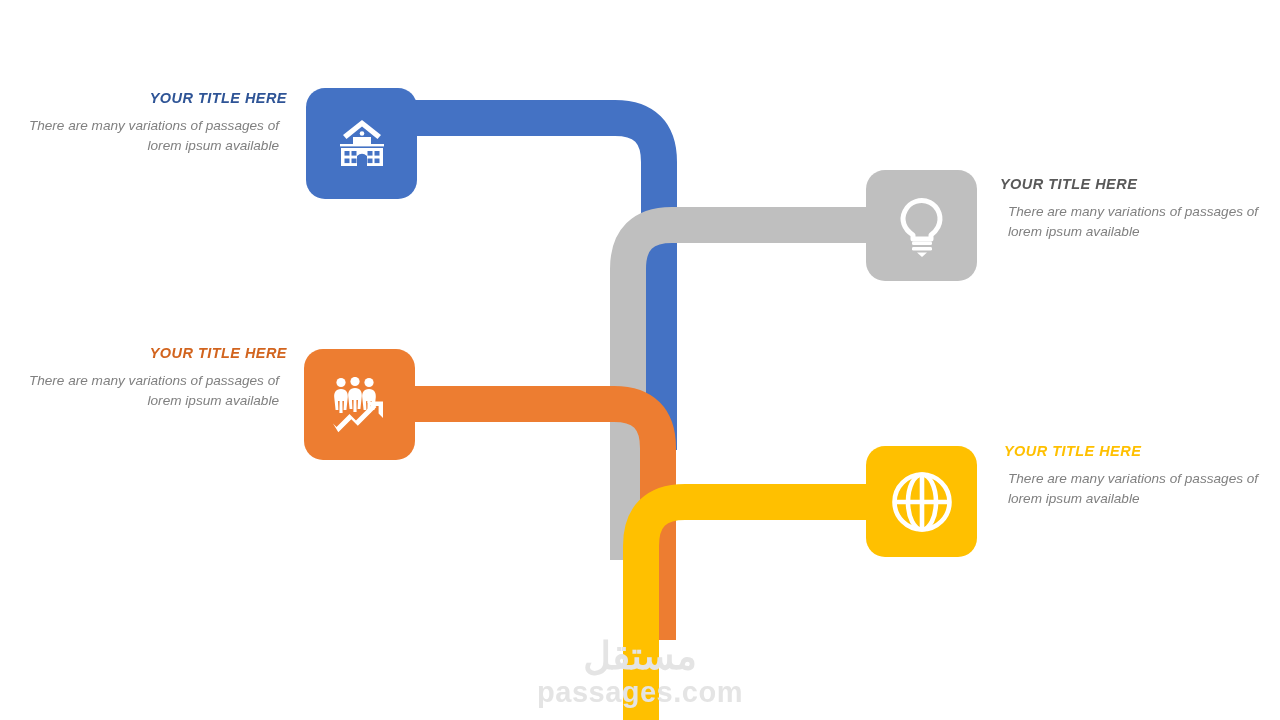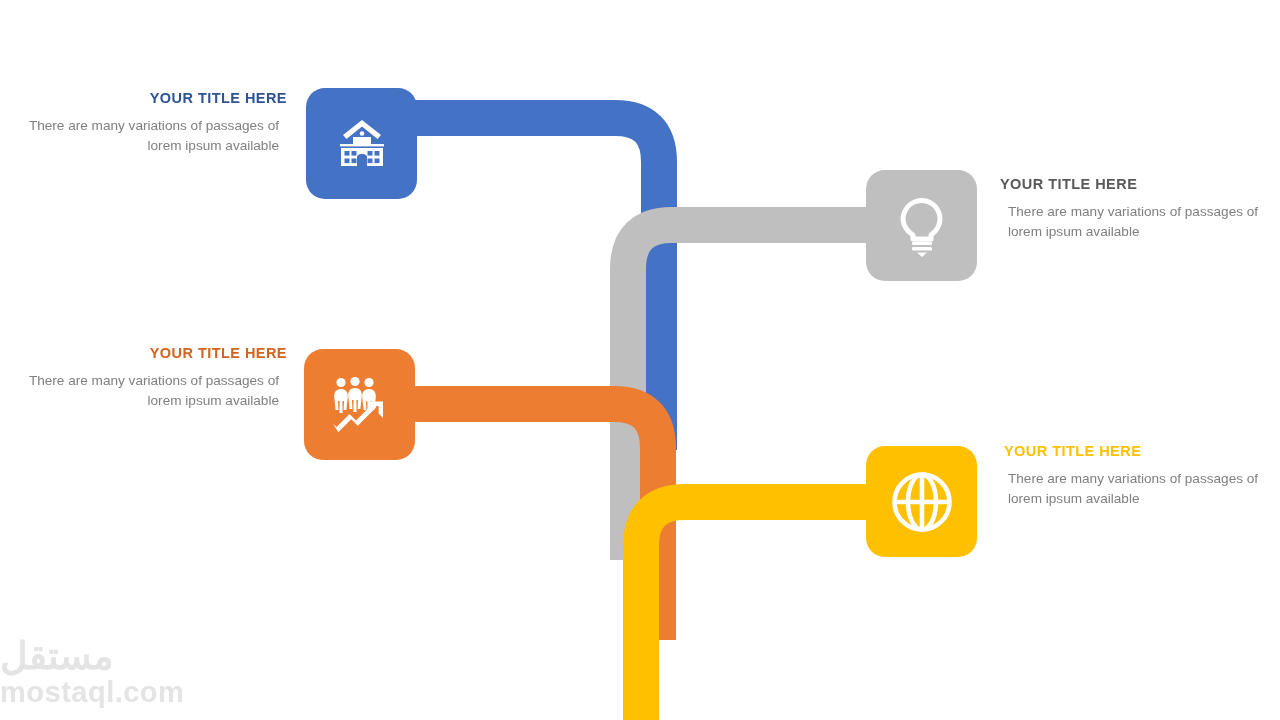--- a/index.html
+++ b/index.html
@@ -28,20 +28,21 @@
     width: 1280px;
     height: 720px;
   }
 
   
   .watermark {
     position: absolute;
     left: 0;
     top: 636px;
     width: 1280px;
+    text-align: center;
     pointer-events: none;
     z-index: 3;
   }
   .wm-ar {
     display: block;
     font-size: 38px;
     line-height: 40px;
     font-weight: bold;
     color: #e4e4e4;
     letter-spacing: 1px;
@@ -70,20 +71,21 @@
 
   #card-blue   { left: 306px; top: 88px;  background: #4472c4; }
   #card-gray   { left: 866px; top: 170px; background: #bfbfbf; }
   #card-orange { left: 304px; top: 349px; background: #ed7d31; }
   #card-yellow { left: 866px; top: 446px; background: #ffc000; }
 
   
   .txt {
     position: absolute;
     z-index: 7;
+    font-style: italic;
   }
   .txt .title {
     font-size: 14.5px;
     font-weight: bold;
     letter-spacing: 0.45px;
     line-height: 18px;
     margin: 0 0 9px 0;
     white-space: nowrap;
   }
   .txt .body {
@@ -130,21 +132,21 @@
              L 658 640" fill="none" stroke="#ED7D31" stroke-width="36" stroke-linecap="butt"></path>
 
     <path d="M 641 720
              L 641 546
              Q 641 502 685 502
              L 880 502" fill="none" stroke="#FFC000" stroke-width="36" stroke-linecap="butt"></path>
   </svg>
 
   <div class="watermark">
     <span class="wm-ar">مستقل</span>
-    <span class="wm-en">mostaql.com</span>
+    <span class="wm-en">passages.com</span>
   </div>
 
   <div class="card" id="card-blue">
     <svg width="56" height="52" viewBox="0 0 56 52" xmlns="http://www.w3.org/2000/svg">
       <g fill="#ffffff">
 
         <path d="M28 2 L47 17 L43.5 21 L28 8.5 L12.5 21 L9 17 Z"></path>
 
         <rect x="19" y="19" width="18" height="9"></rect>
         <circle cx="28" cy="15.5" r="2.3"></circle>

